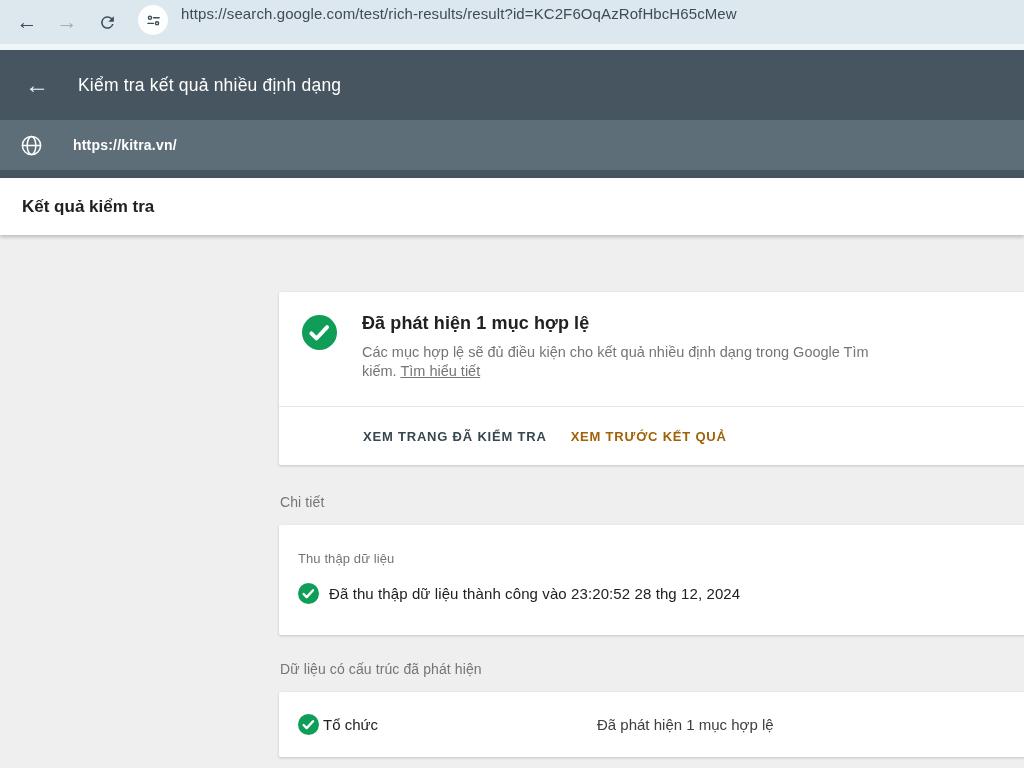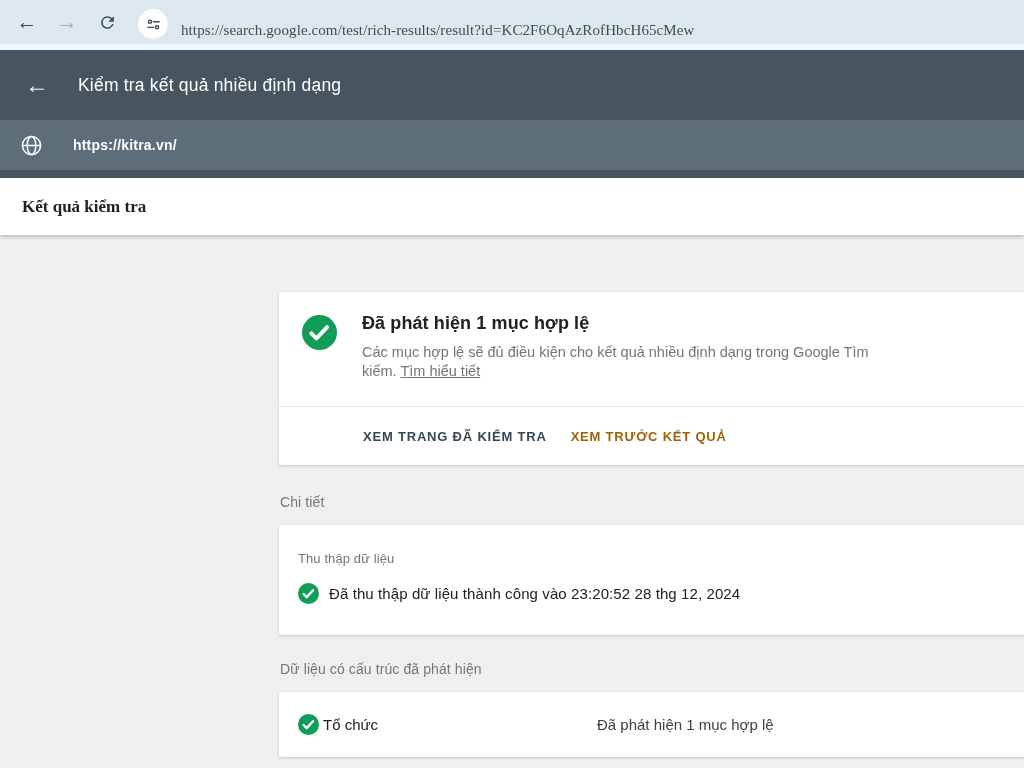--- a/index.html
+++ b/index.html
@@ -18,21 +18,21 @@
   .nav-btn {
     width: 34px; height: 34px; border: none; background: transparent;
     display: flex; align-items: center; justify-content: center;
     font-size: 21px; color: #3E4C55; cursor: pointer; border-radius: 50%;
     margin-right: 6px;
   }
   .nav-btn.disabled { color: #9FADB5; }
   .reload-svg { width: 19px; height: 19px; fill: #3E4C55; }
   .omnibox {
     flex: 1; height: 34px; margin-left: 8px; border-radius: 17px;
-    display: flex; align-items: flex-end; background: #DDE8EE; font-family: Liberation Serif, serif;
+    display: flex; align-items: flex-start; background: #DDE8EE;
   }
   .site-badge {
     width: 30px; height: 30px; border-radius: 50%; background: #FDFEFE;
     display: flex; align-items: center; justify-content: center; flex: 0 0 30px;
   }
   .site-badge svg { width: 17px; height: 17px; stroke: #3E4C55; }
   .omnibox-url {
     margin-left: 13px; font-size: 15px; color: #3E4C55; letter-spacing: .1px;
     white-space: nowrap;
   }
@@ -61,21 +61,20 @@
   .tested-url {
     color: #FFFFFF; font-size: 14px; font-weight: bold; margin-left: 30px;
     letter-spacing: .2px;
   }
 
   
   .result-bar {
     height: 57px; background: #FFFFFF; display: flex; align-items: center;
     padding: 0 22px; position: relative; z-index: 5;
     box-shadow: 0 2px 4px rgba(0,0,0,.22);
-    font-family: Liberation Serif, serif;
   }
   .result-title { font-size: 17px; font-weight: bold; color: #212121; }
 
   
   .content { position: absolute; top: 235px; left: 0; right: 0; bottom: 0; background: #EFEFEF; border-radius: 11px; }
   .content-inner { position: absolute; left: 279px; top: 57px; width: 880px; }
 
   .card {
     background: #FFFFFF; border-radius: 2px;
     box-shadow: 0 1px 3px rgba(0,0,0,.18);

